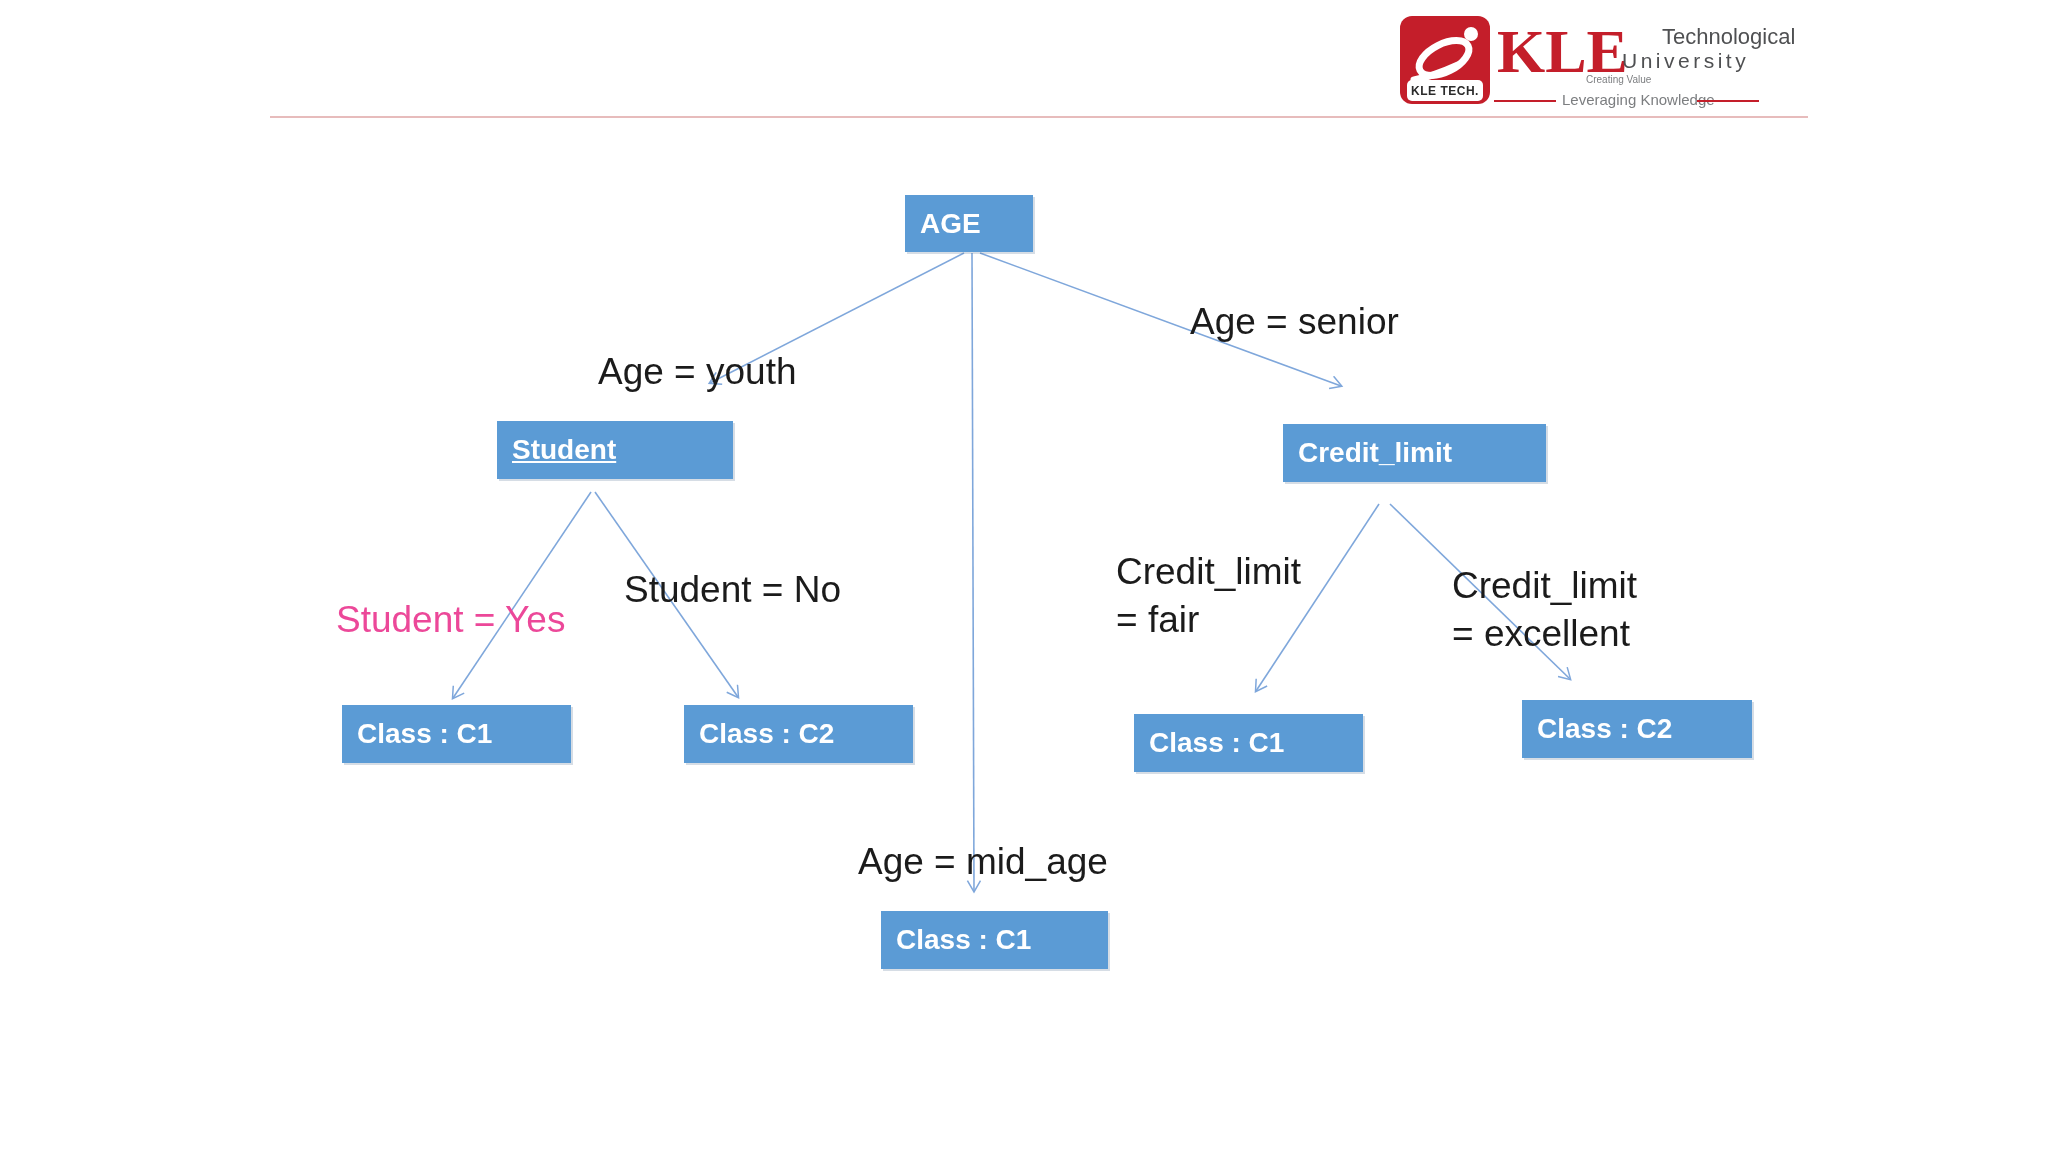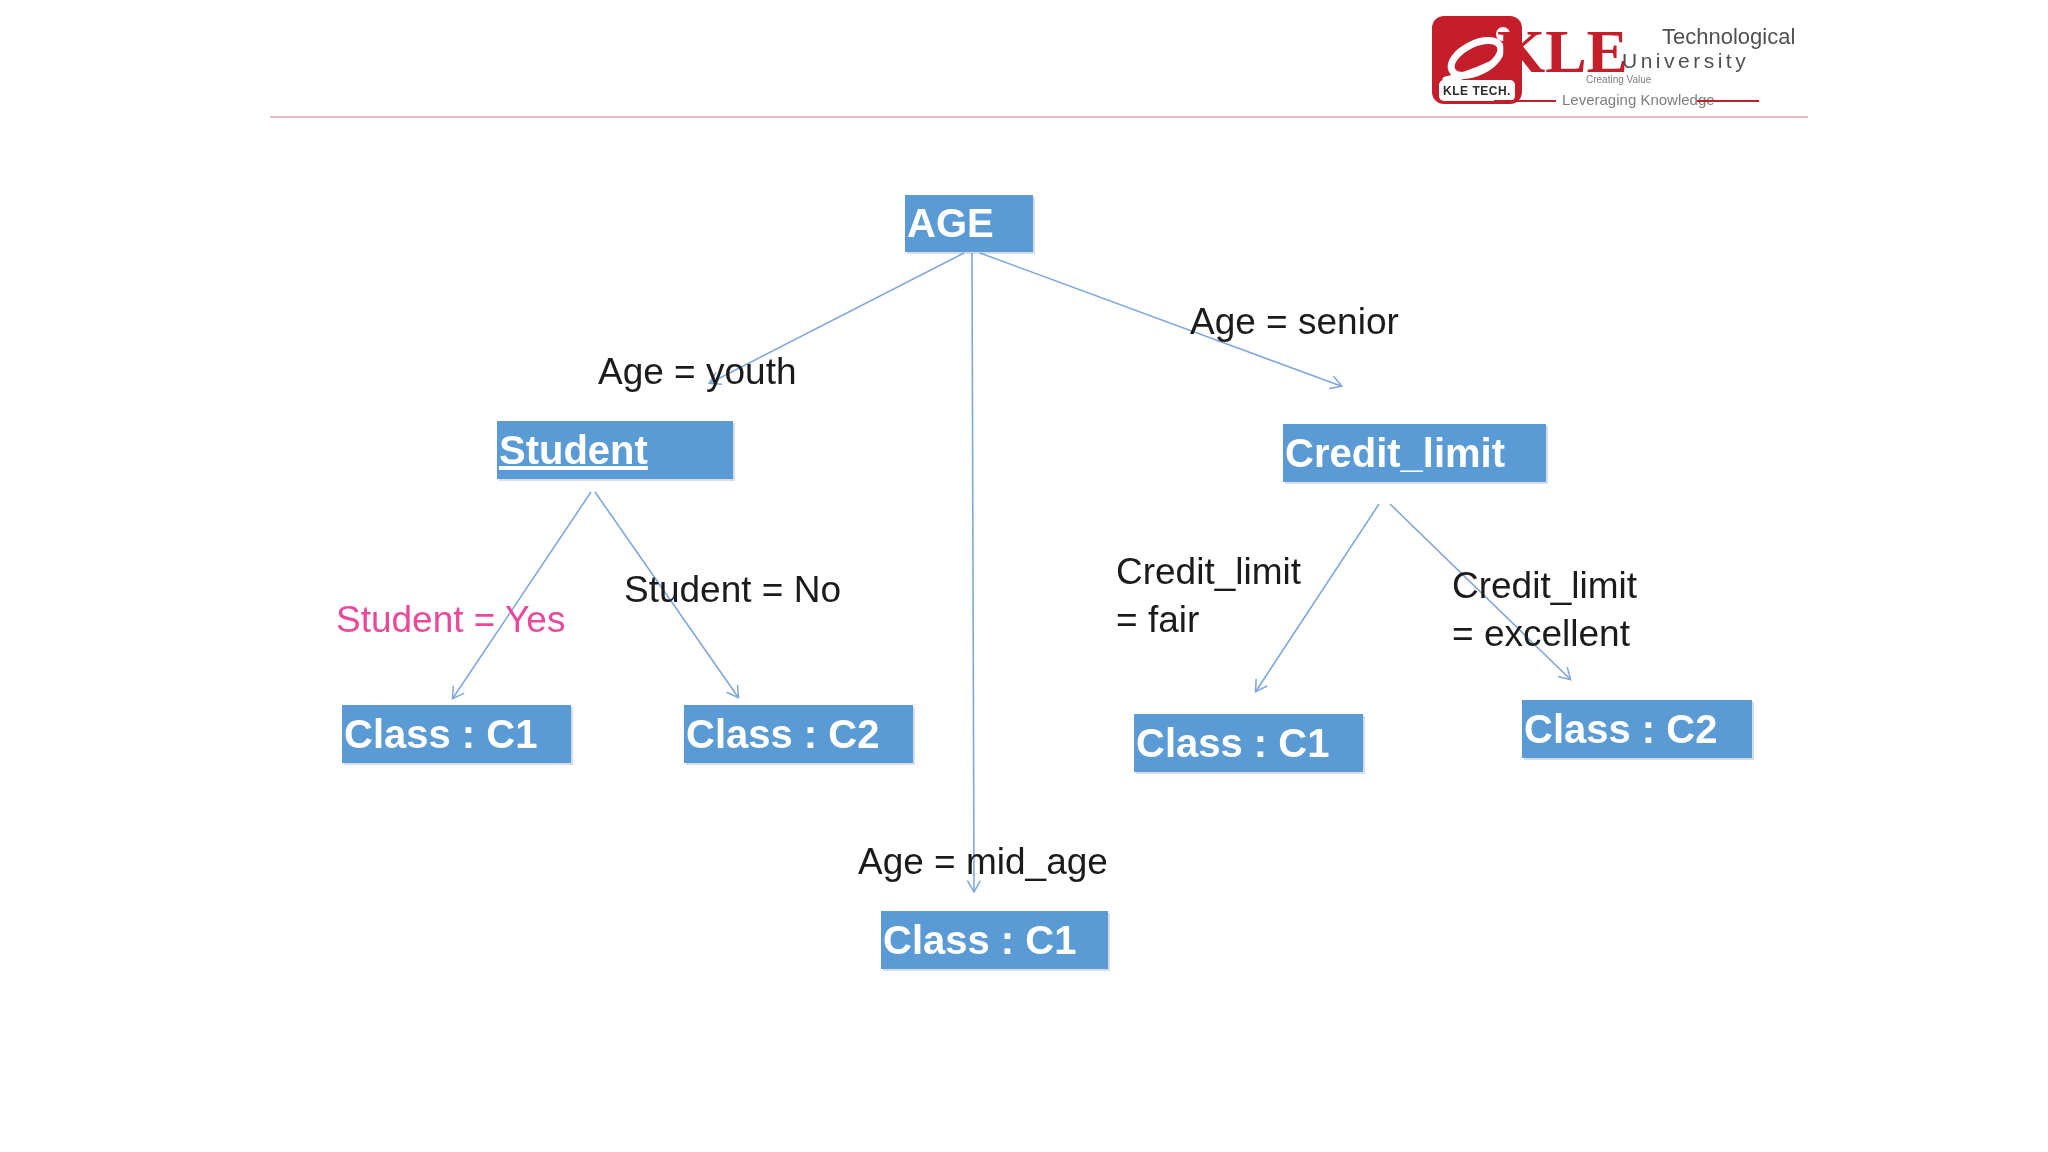--- a/index.html
+++ b/index.html
@@ -38,37 +38,37 @@
   .uni-line2{position:absolute;left:224px;top:37px;font-size:21px;color:#4f5052;letter-spacing:3.5px;}
   .tag-line1{position:absolute;left:188px;top:62px;font-size:10px;color:#7c7e80;}
   .tag-line2{position:absolute;left:164px;top:79px;font-size:15px;color:#7c7e80;}
   .tag-rule{position:absolute;top:88px;width:62px;height:2px;}
   .tag-rule.left{left:96px;}
   .tag-rule.right{left:299px;}
 
   
   #edge-layer{position:absolute;left:0;top:0;width:2048px;height:1152px;}
   .tree-node{
-    position:absolute;color:#ffffff;font-weight:700;font-size:40px;
-    display:flex;align-items:center;padding-left:2px;box-sizing:border-box;
+    position:absolute;color:#ffffff;font-weight:700;font-size:28px;
+    display:flex;align-items:center;padding-left:15px;box-sizing:border-box;
     box-shadow:2px 2px 0 rgba(90,120,150,0.25);
   }
   .edge-label{
     position:absolute;color:#1b1b1b;font-size:37px;line-height:48px;white-space:pre;
   }
 </style>
 </head>
 <body>
 
 <div class="stage">
 
   <div class="header-rule"></div>
 
   <div class="logo">
-    <div class="badge" id="badge" style="background: rgb(196, 30, 42); margin-left: 32px;">
+    <div class="badge" id="badge" style="background: rgb(196, 30, 42);">
       <svg width="90" height="88" viewBox="0 0 90 88">
         <g fill="none" stroke="#ffffff" stroke-width="7">
           <ellipse cx="44" cy="42" rx="27" ry="14" transform="rotate(-27 44 42)"></ellipse>
           <path d="M 14 64 Q 34 60 58 49" stroke-linecap="round"></path>
         </g>
         <circle cx="71" cy="18" r="7" fill="#ffffff"></circle>
       </svg>
       <div class="badge-bar">KLE TECH.</div>
     </div>
     <div class="kle-acronym" id="kle-acronym" style="color: rgb(196, 30, 42);">KLE</div>

